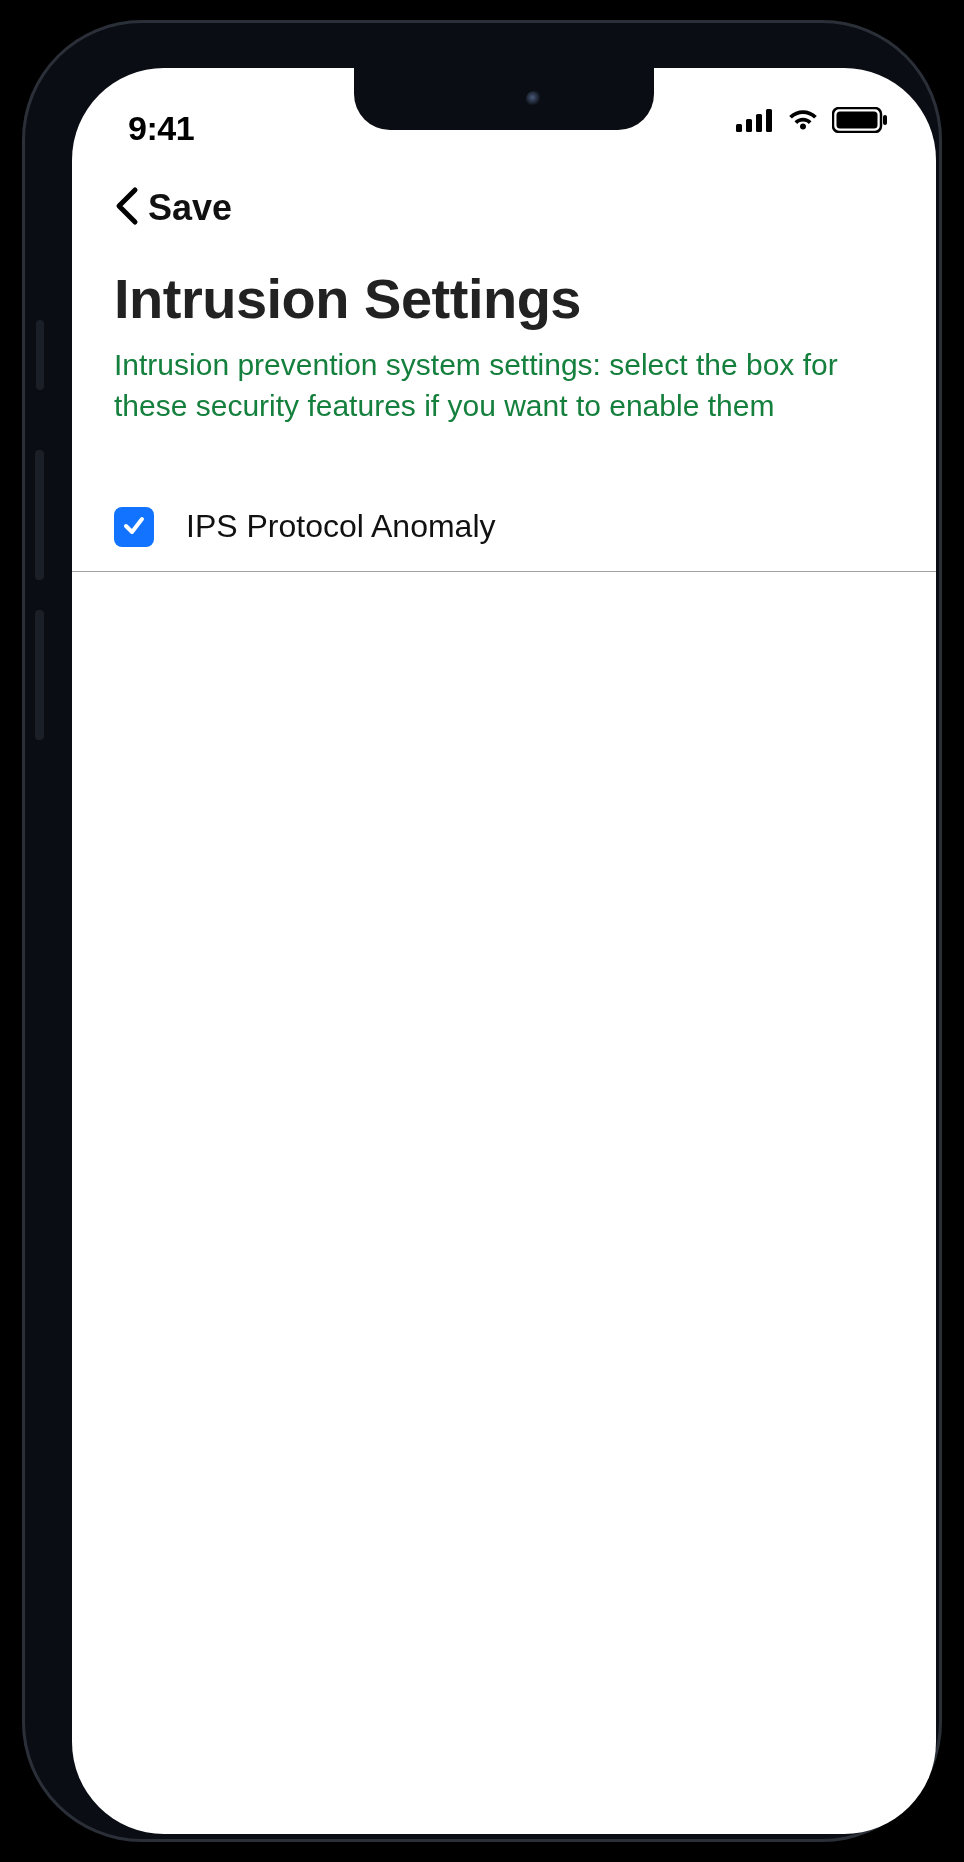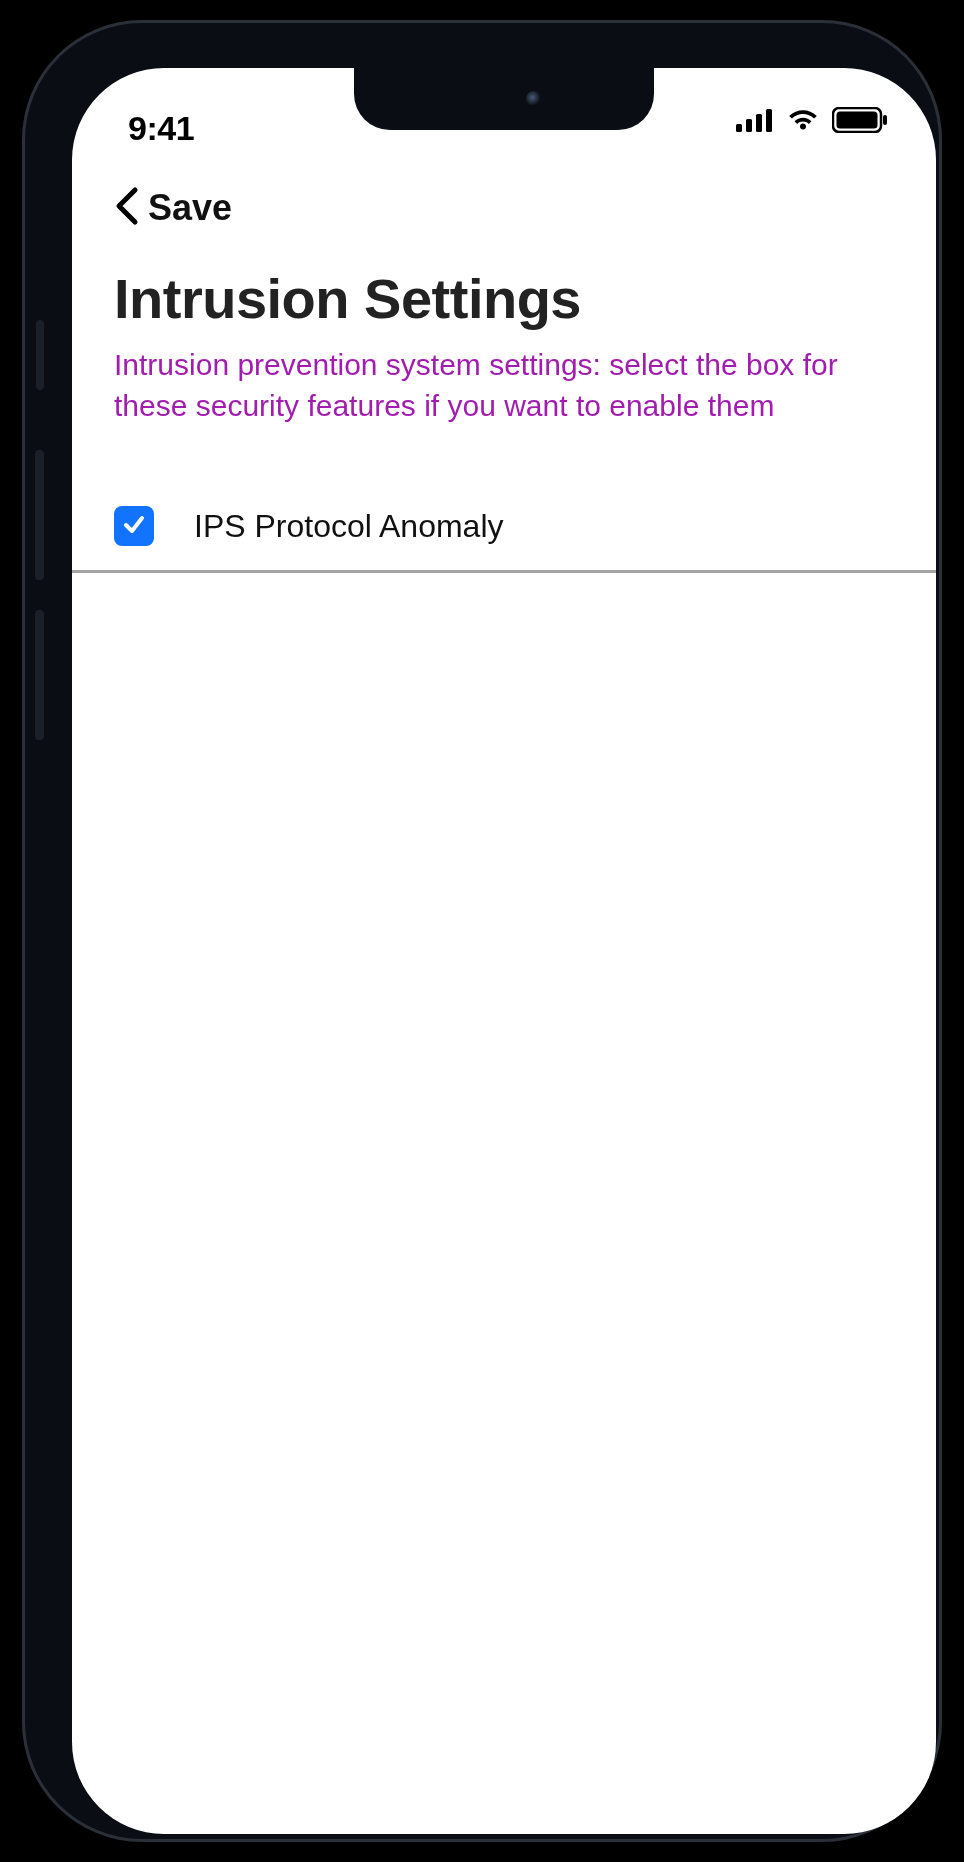--- a/index.html
+++ b/index.html
@@ -95,34 +95,34 @@
     .page-title {
       font-size: 56px;
       font-weight: 800;
       color: #222;
       letter-spacing: -0.5px;
       margin-bottom: 14px;
     }
     .page-desc {
       font-size: 30px;
       line-height: 1.35;
-      color: #a21caf;
+      color: #15803d;
       font-weight: 400;
       max-width: 780px;
     }
     .options-list {
       margin-top: 56px;
     }
     .option-row {
       display: flex;
       align-items: center;
       padding: 24px 42px 24px 42px;
-      border-bottom: 3px solid #a3a3a3;
+      border-bottom: 1px solid #a3a3a3;
       min-height: 90px;
-      gap: 36px;
+      gap: 28px;
       cursor: pointer;
     }
     .checkbox {
       width: 40px; height: 40px;
       border-radius: 8px;
       display: flex; align-items: center; justify-content: center;
       flex-shrink: 0;
     }
     .checkbox.checked {
       background: #1173ff;

